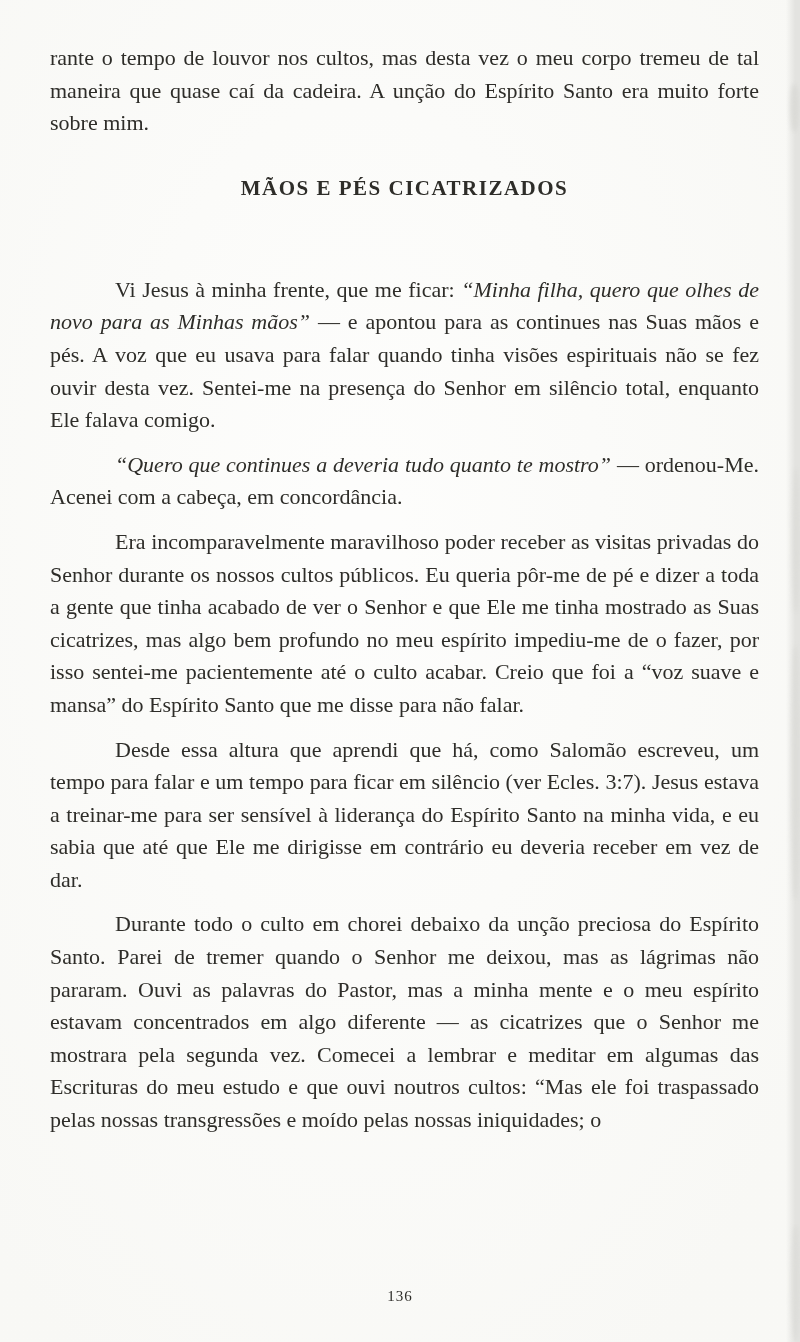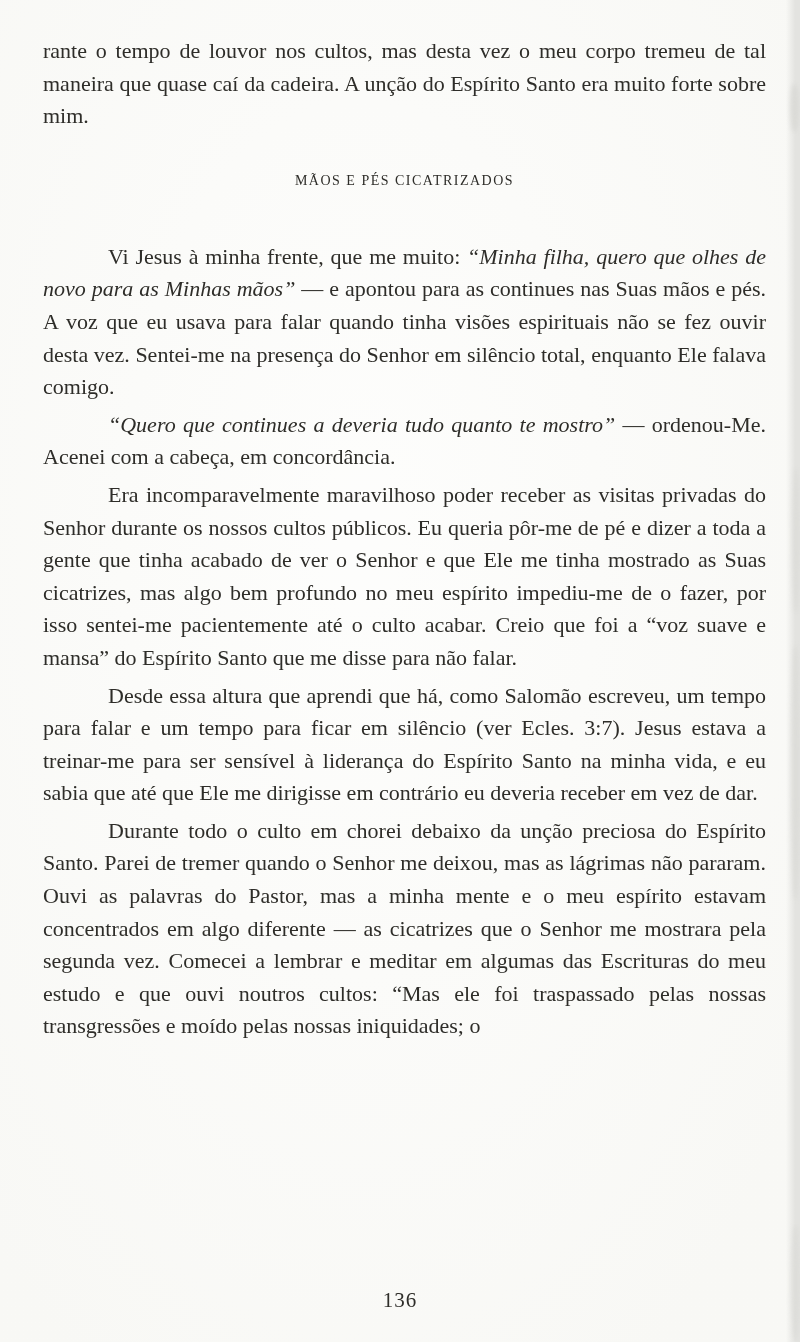--- a/index.html
+++ b/index.html
@@ -46,66 +46,66 @@
   .text-column {
     position: absolute;
     left: 38px;
     top: 30px;
     width: 733px;
     font-size: 22px;
     line-height: 32.6px;
     text-align: justify;
   }
   p.para {
-    margin: 5px;
+    margin: 12px;
     text-indent: 65px;
   }
   p.para.continuation {
     text-indent: 0;
   }
   h2.heading {
-    margin: 34px 0 46px 0;
-    font-size: 14px;
-    font-weight: normal;
+    margin: 34px 0 72px 0;
+    font-size: 21px;
+    font-weight: bold;
     letter-spacing: 1.5px;
     text-align: center;
     text-indent: 0;
     line-height: 28px;
   }
   .it {
     font-style: italic;
   }
   .pagenum {
     position: absolute;
     left: 0;
     width: 800px;
     top: 1288px;
     text-align: center;
-    font-size: 21px;
+    font-size: 15px;
     letter-spacing: 1px;
   }
 </style>
 </head>
 <body>
 
 <div class="page">
 
   <div class="scan-edge"></div>
   <div class="smudge s1"></div>
   <div class="smudge s2"></div>
   <div class="smudge s3"></div>
   <div class="smudge s4"></div>
 
   <div class="text-column">
 
     <p class="para continuation"><span>rante o tempo de louvor nos cultos, mas desta vez o meu corpo tremeu de tal maneira que quase caí da cadeira. A unção do Espírito Santo era muito forte sobre mim.</span></p>
 
     <h2 class="heading">MÃOS E PÉS CICATRIZADOS</h2>
 
-    <p class="para"><span>Vi Jesus à minha frente, que me muito: </span><span class="it">“Minha filha, quero que olhes de novo para as Minhas mãos”</span><span> — e apontou para as continues nas Suas mãos e pés. A voz que eu usava para falar quando tinha visões espirituais não se fez ouvir desta vez. Sentei-me na presença do Senhor em silêncio total, enquanto Ele falava comigo.</span></p>
+    <p class="para"><span>Vi Jesus à minha frente, que me ficar: </span><span class="it">“Minha filha, quero que olhes de novo para as Minhas mãos”</span><span> — e apontou para as continues nas Suas mãos e pés. A voz que eu usava para falar quando tinha visões espirituais não se fez ouvir desta vez. Sentei-me na presença do Senhor em silêncio total, enquanto Ele falava comigo.</span></p>
 
     <p class="para"><span class="it">“Quero que continues a deveria tudo quanto te mostro”</span><span> — ordenou-Me. Acenei com a cabeça, em concordância.</span></p>
 
     <p class="para"><span>Era incomparavelmente maravilhoso poder receber as visitas privadas do Senhor durante os nossos cultos públicos. Eu queria pôr-me de pé e dizer a toda a gente que tinha acabado de ver o Senhor e que Ele me tinha mostrado as Suas cicatrizes, mas algo bem profundo no meu espírito impediu-me de o fazer, por isso sentei-me pacientemente até o culto acabar. Creio que foi a “voz suave e mansa” do Espírito Santo que me disse para não falar.</span></p>
 
     <p class="para"><span>Desde essa altura que aprendi que há, como Salomão escreveu, um tempo para falar e um tempo para ficar em silêncio (ver Ecles. 3:7). Jesus estava a treinar-me para ser sensível à liderança do Espírito Santo na minha vida, e eu sabia que até que Ele me dirigisse em contrário eu deveria receber em vez de dar.</span></p>
 
     <p class="para"><span>Durante todo o culto em chorei debaixo da unção preciosa do Espírito Santo. Parei de tremer quando o Senhor me deixou, mas as lágrimas não pararam. Ouvi as palavras do Pastor, mas a minha mente e o meu espírito estavam concentrados em algo diferente — as cicatrizes que o Senhor me mostrara pela segunda vez. Comecei a lembrar e meditar em algumas das Escrituras do meu estudo e que ouvi noutros cultos: “Mas ele foi traspassado pelas nossas transgressões e moído pelas nossas iniquidades; o</span></p>
 
   </div>

